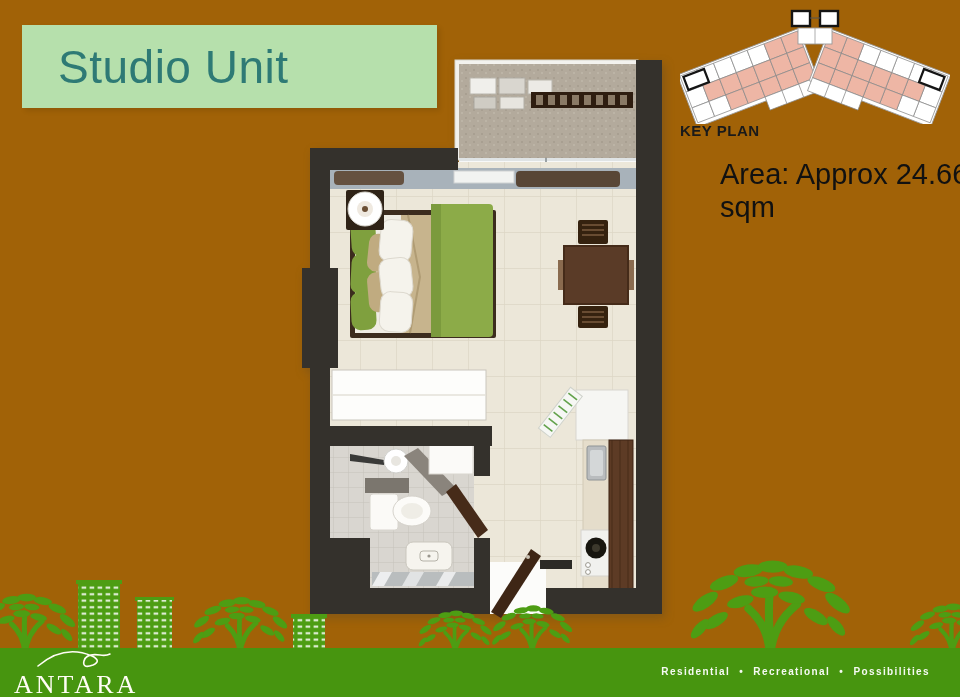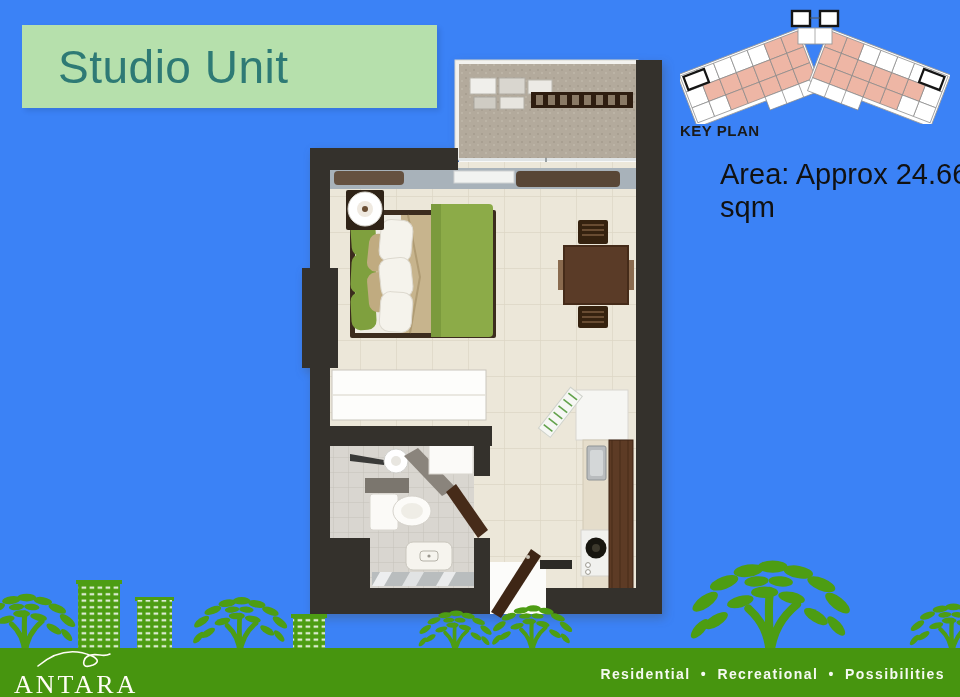--- a/index.html
+++ b/index.html
@@ -1,16 +1,16 @@
 <!DOCTYPE html>
 <html><head>
 <meta charset="utf-8">
 <style>
   html,body{margin:0;padding:0;}
-  .slide{position:relative;width:960px;height:697px;background:#3b82f6;overflow:hidden;
+  .slide{position:relative;width:960px;height:697px;background:#a16207;overflow:hidden;
          font-family:"Liberation Sans",sans-serif;}
 
   
   .title-box{position:absolute;left:22px;top:25px;width:415px;height:83px;
              background:#b6e0ac;box-shadow:3px 3px 5px rgba(0,0,0,.10);
              display:flex;align-items:center;}
   .title-box span{color:#2e7a75;font-size:46px;padding-left:36px;letter-spacing:.5px;}
 
   
   .keyplan{position:absolute;left:680px;top:6px;width:270px;height:138px;}
@@ -24,22 +24,22 @@
   
   .floorplan{position:absolute;left:288px;top:52px;
              filter:drop-shadow(3px 4px 5px rgba(70,62,50,.30));}
 
   
   .footer-art{position:absolute;left:0;top:552px;}
   .logo{position:absolute;left:14px;top:648px;width:160px;color:#fffdf5;}
   .logo .flourish{margin-left:22px;display:block;}
   .logo .wordmark{font-family:"Liberation Serif",serif;font-size:26px;letter-spacing:3px;
                   margin-top:-2px;}
-  .tagline{position:absolute;right:15px;top:666px;color:rgba(255,255,255,.95);
-           font-size:14px;letter-spacing:1.4px;word-spacing:5px;font-weight:bold;}
+  .tagline{position:absolute;right:30px;top:666px;color:rgba(255,255,255,.95);
+           font-size:10px;letter-spacing:1.4px;word-spacing:5px;font-weight:bold;}
 </style>
 </head>
 <body>
 
 <div class="slide">
 
   <div class="title-box">
     <span>Studio Unit</span>
   </div>
 

